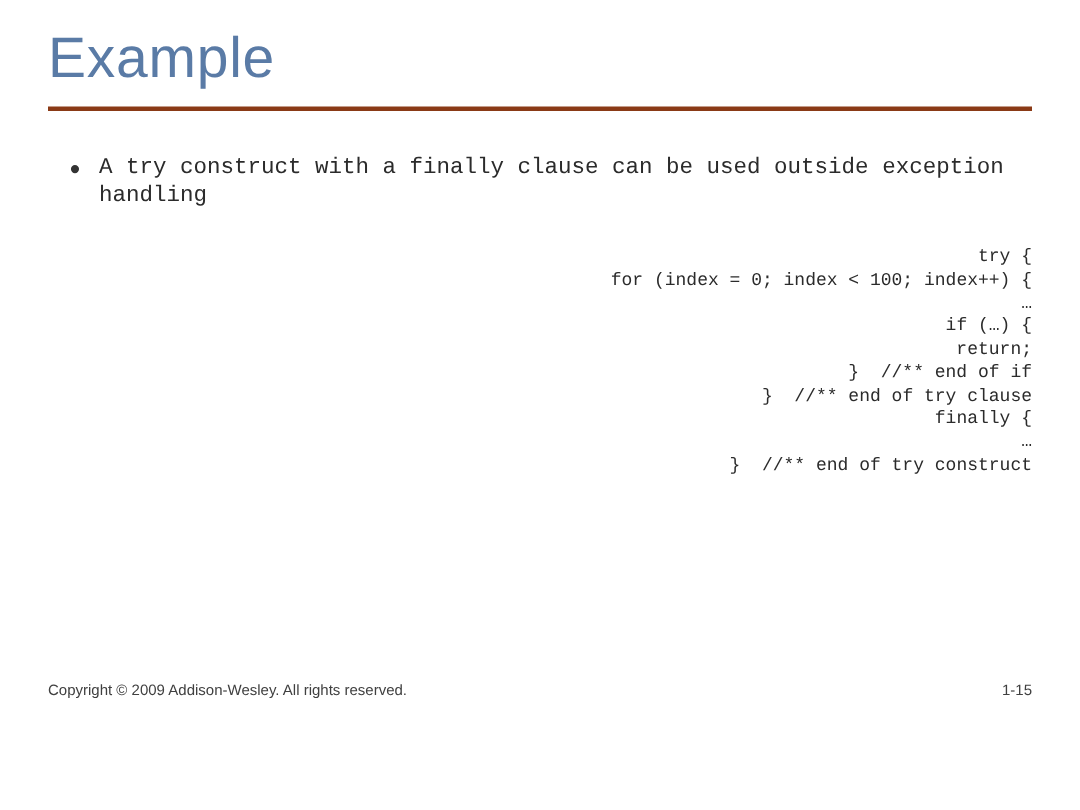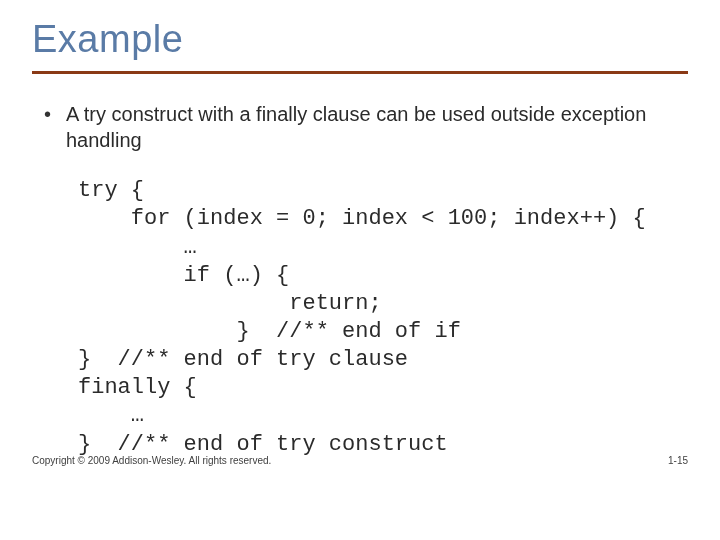--- a/index.html
+++ b/index.html
@@ -34,38 +34,40 @@
     padding-left: 8px;
   }
   ul.bullets {
     list-style: none;
     margin: 0;
     padding: 0;
   }
   ul.bullets > li {
     position: relative;
     padding-left: 26px;
-    font-size: 20px;
+    font-size: 15px;
     line-height: 1.28;
     max-width: 620px;
+    font-family: Liberation Mono, monospace;
   }
   ul.bullets > li::before {
     content: "•";
     position: absolute;
     left: 4px;
     top: 0;
     color: #333;
     font-size: 20px;
   }
   pre.code {
     font-family: "Courier New", Courier, monospace;
-    font-size: 22px;
+    font-size: 12px;
     line-height: 1.28;
     margin: 24px 0 0 38px;
     white-space: pre;
+    text-align: right;
   }
   .footer {
     position: absolute;
     left: 32px;
     right: 32px;
     bottom: 22px;
     display: flex;
     justify-content: space-between;
     align-items: baseline;
     font-family: Arial, Helvetica, sans-serif;

